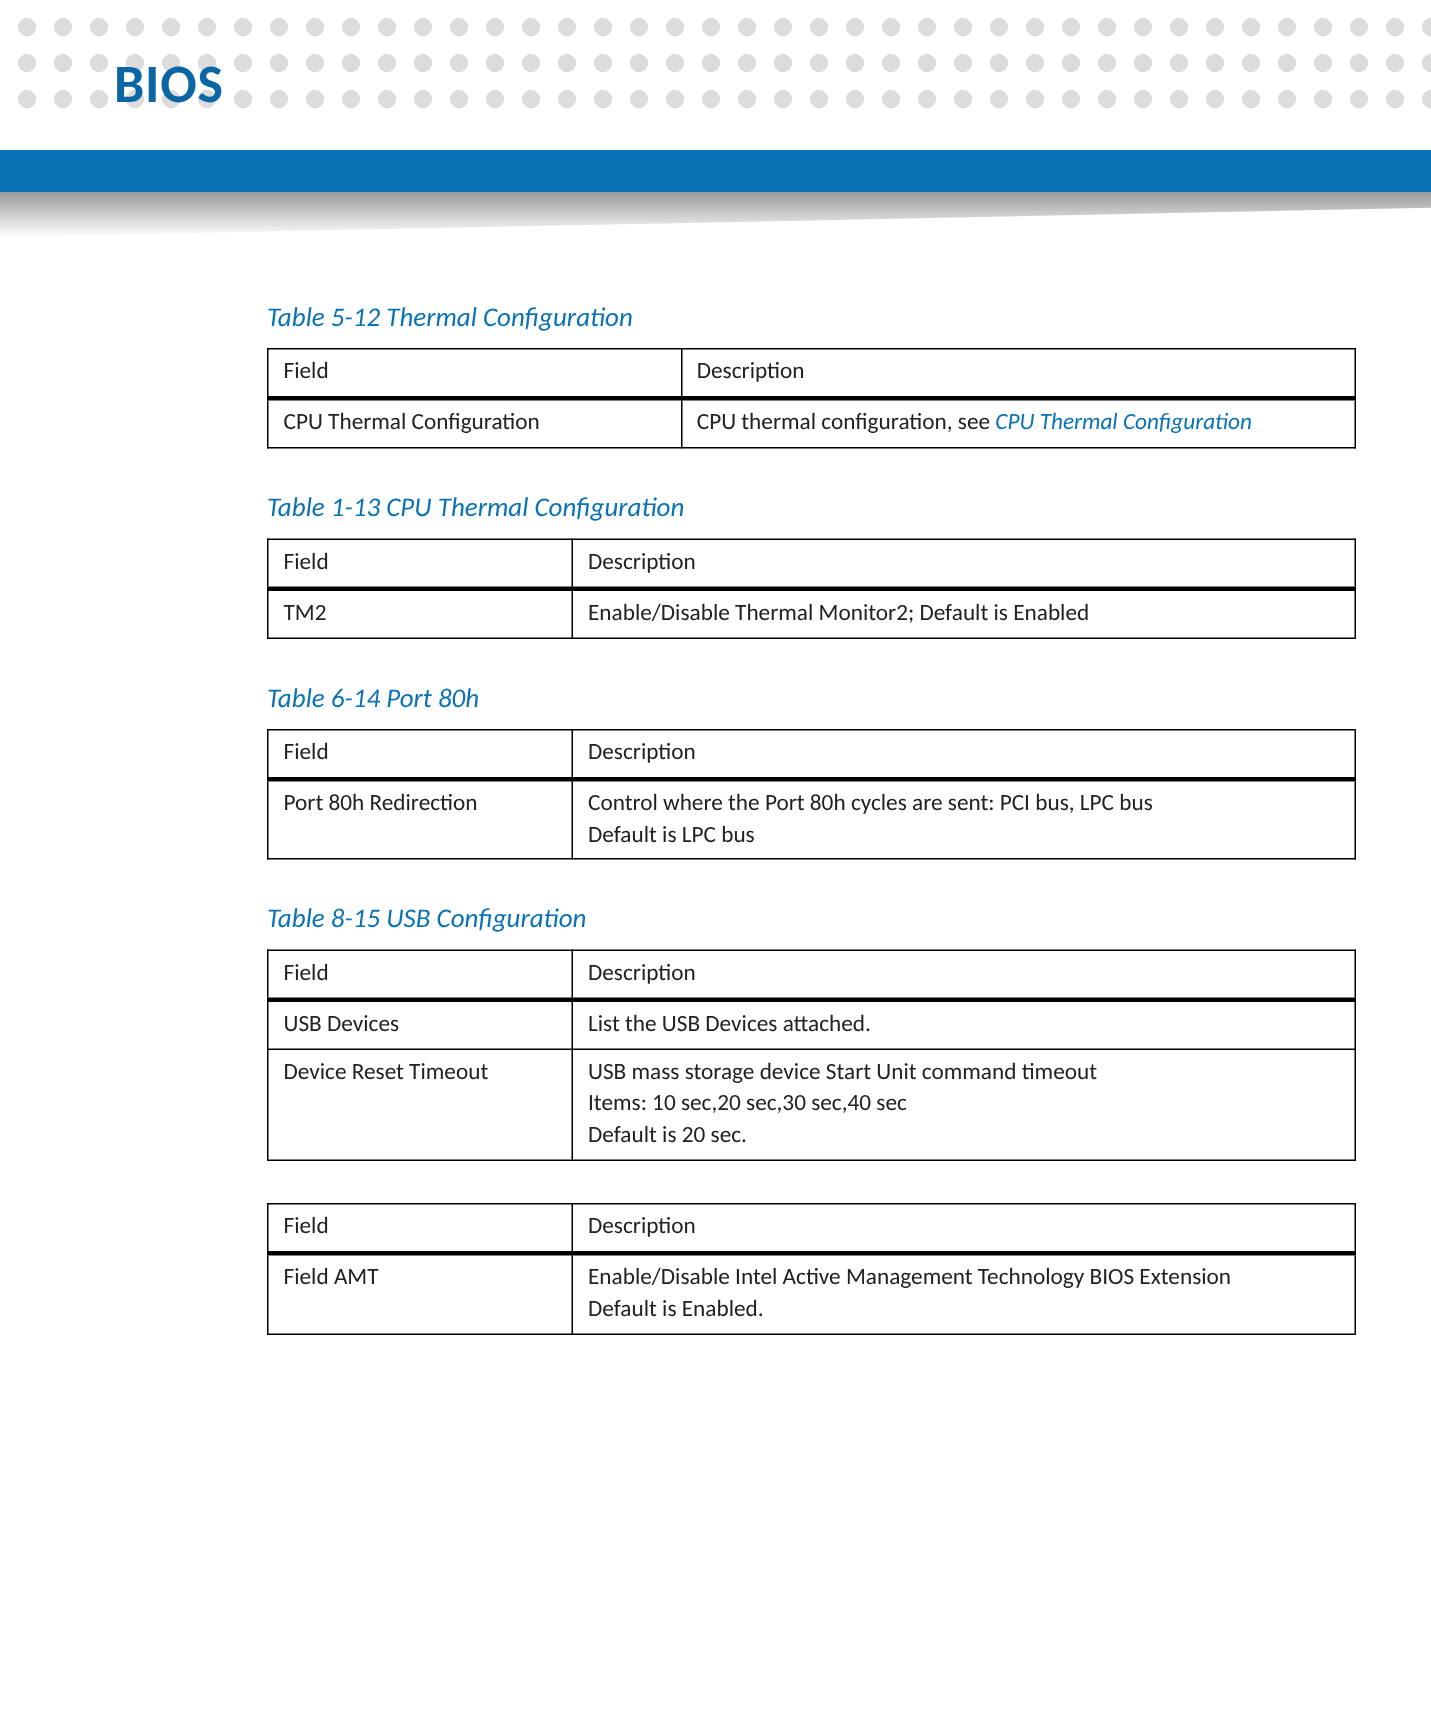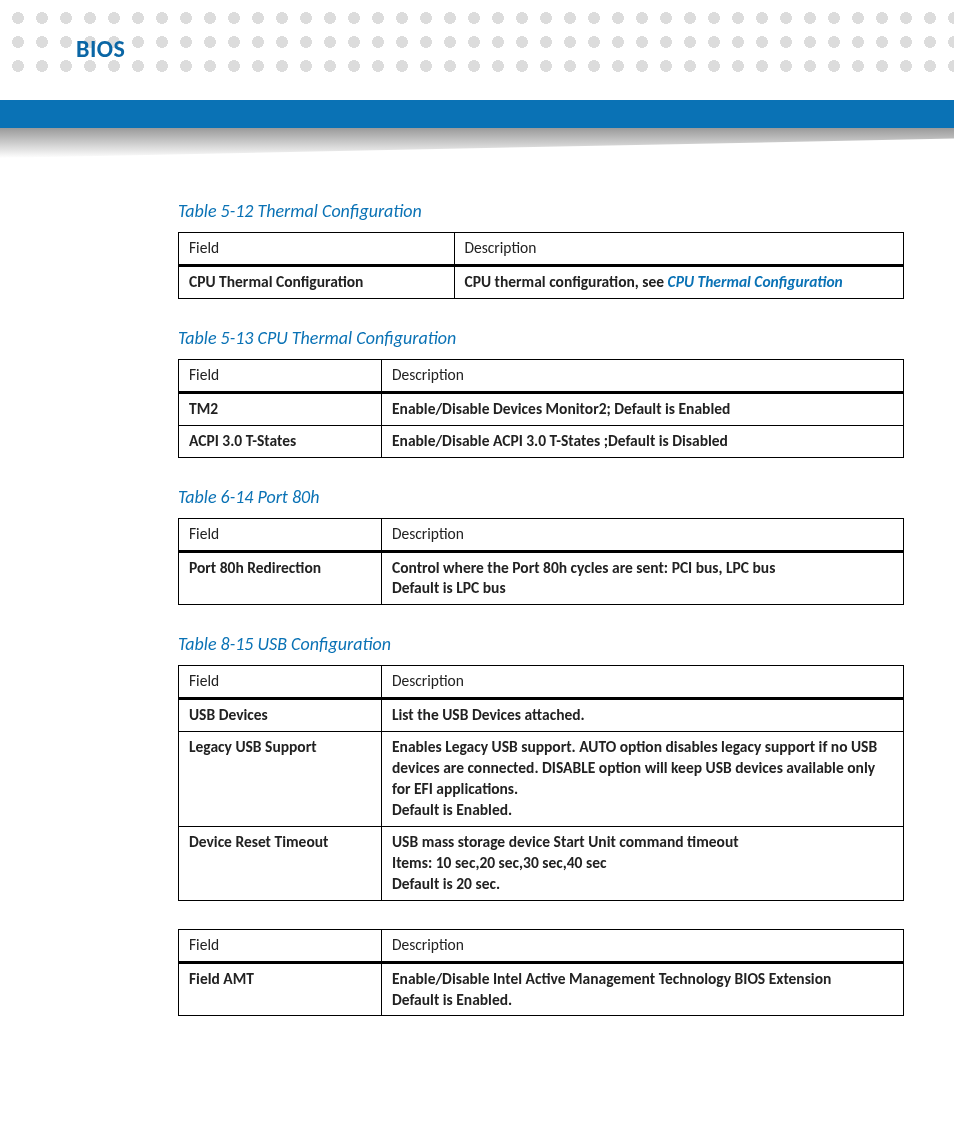--- a/index.html
+++ b/index.html
@@ -20,21 +20,21 @@
     top: 0; left: 0; right: 0;
     height: 80px;
     background-image: radial-gradient(#dcdcdc 6px, transparent 6px);
     background-size: 24px 24px;
     background-position: 6px 6px;
   }
   .chapter-title {
     position: absolute;
     top: 34px;
     left: 76px;
-    font-size: 24px;
+    font-size: 36px;
     font-weight: 700;
     color: #0a66a5;
     font-style: normal;
     letter-spacing: 0.5px;
   }
   .blue-bar {
     position: absolute;
     top: 100px;
     left: 0; right: 0;
     height: 28px;
@@ -61,21 +61,21 @@
     width: 100%;
     border-collapse: collapse;
     font-size: 15.5px;
     margin-bottom: 28px;
   }
   th, td {
     border: 1px solid #000;
     padding: 5px 10px;
     text-align: left;
     vertical-align: top;
-    font-weight: 700;
+    font-weight: 400;
     line-height: 1.35;
   }
   thead th {
     font-weight: 400;
   }
   thead tr {
     border-bottom: 3px solid #000;
   }
   .col-field { width: 28%; }
   .xref {
@@ -110,40 +110,36 @@
     <tbody>
       <tr>
         <td>CPU Thermal Configuration</td>
         <td>
           <span>CPU thermal configuration, see </span><span class="xref">CPU Thermal Configuration</span>
         </td>
       </tr>
     </tbody>
   </table>
 
-  <div class="tbl-caption">Table 5-13 CPU Thermal Configuration</div>
+  <div class="tbl-caption">Table 1-13 CPU Thermal Configuration</div>
   <table>
     <colgroup>
         <col class="col-field">
         <col>
       </colgroup>
     <thead>
       <tr>
         <th>Field</th>
         <th>Description</th>
       </tr>
     </thead>
     <tbody>
       <tr>
         <td>TM2</td>
-        <td>Enable/Disable Devices Monitor2; Default is Enabled</td>
-      </tr>
-      <tr>
-        <td>ACPI 3.0 T-States</td>
-        <td>Enable/Disable ACPI 3.0 T-States ;Default is Disabled</td>
+        <td>Enable/Disable Thermal Monitor2; Default is Enabled</td>
       </tr>
     </tbody>
   </table>
 
   <div class="tbl-caption">Table 6-14 Port 80h</div>
   <table>
     <colgroup>
         <col class="col-field">
         <col>
       </colgroup>
@@ -171,25 +167,20 @@
     <thead>
       <tr>
         <th>Field</th>
         <th>Description</th>
       </tr>
     </thead>
     <tbody>
       <tr>
         <td>USB Devices</td>
         <td>List the USB Devices attached.</td>
-      </tr>
-      <tr>
-        <td>Legacy USB Support</td>
-        <td style="white-space:pre-line">Enables Legacy USB support. AUTO option disables legacy support if no USB devices are connected. DISABLE option will keep USB devices available only for EFI applications.
-Default is Enabled.</td>
       </tr>
       <tr>
         <td>Device Reset Timeout</td>
         <td style="white-space:pre-line">USB mass storage device Start Unit command timeout
 Items: 10 sec,20 sec,30 sec,40 sec
 Default is 20 sec.</td>
       </tr>
     </tbody>
   </table>
 

